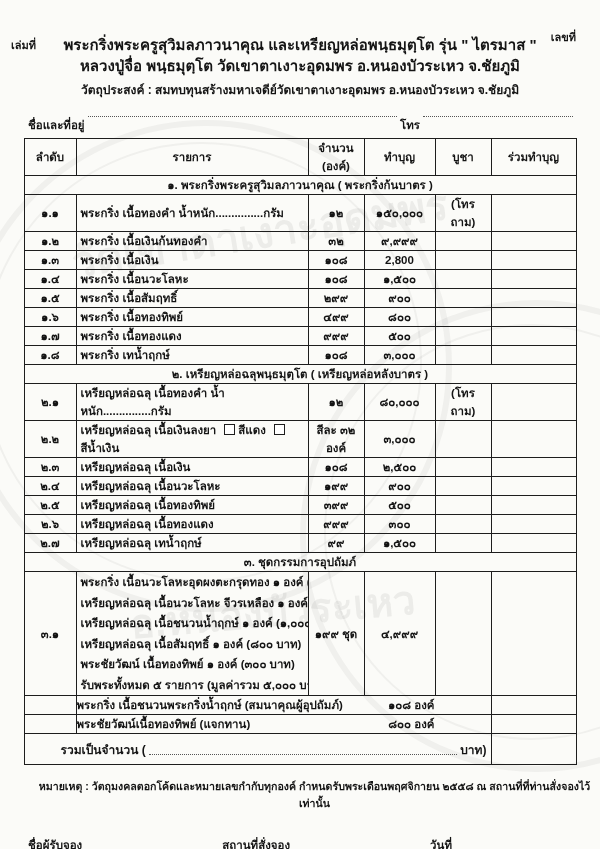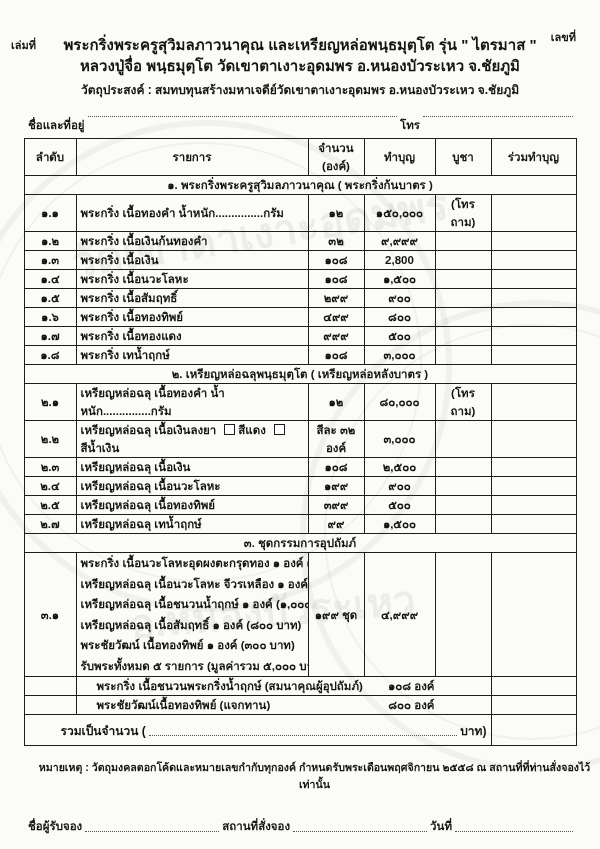--- a/index.html
+++ b/index.html
@@ -30,21 +30,21 @@
         position:relative;z-index:1;font-size:11.5px;font-weight:bold;background:transparent;}
   th,td{border:1.4px solid #1d1d1d;padding:0 4px;overflow:hidden;}
   th{height:21px;font-size:11.5px;font-weight:bold;}
   td{height:18px;}
   td.sec{text-align:center;height:17px;font-size:11.5px;margin-left:44px;}
   td.c{text-align:center;}
   td.item{text-align:left;}
   .il{line-height:20.5px;white-space:nowrap;}
   .cb{display:inline-block;width:9px;height:9px;border:1.3px solid #1d1d1d;
       vertical-align:-1px;margin:0 3px 0 8px;background:#fff;}
-  td.spitem{padding-left:20px;}
+  td.spitem{padding-left:0;}
   .spflex{display:flex;justify-content:space-between;align-items:center;}
   .spqty{padding-right:52px;}
   td.totcell{height:30px;}
   .totflex{display:flex;align-items:flex-end;padding-left:32px;font-size:12px;}
   .totflex .dots{margin-bottom:4px;}
   
   .note{position:relative;z-index:1;text-align:center;font-size:10.6px;font-weight:bold;margin-top:13px;padding-left:29px;}
   .sign{position:relative;z-index:1;display:flex;align-items:flex-end;
         margin:26px 24px 0 28px;font-size:11.5px;font-weight:bold;height:16px;}
   .contact{position:relative;z-index:1;text-align:center;font-size:13px;font-weight:bold;margin-top:11px;}
@@ -202,20 +202,28 @@
         </tr>
         <tr>
           <td class="c">๒.๕</td>
           <td class="item">เหรียญหล่อฉลุ เนื้อทองทิพย์</td>
           <td class="c">๓๙๙</td>
           <td class="c">๕๐๐</td>
           <td class="c"></td>
           <td class="c"></td>
         </tr>
         <tr>
+          <td class="c">๒.๖</td>
+          <td class="item">เหรียญหล่อฉลุ เนื้อทองแดง</td>
+          <td class="c">๙๙๙</td>
+          <td class="c">๓๐๐</td>
+          <td class="c"></td>
+          <td class="c"></td>
+        </tr>
+        <tr>
           <td class="c">๒.๗</td>
           <td class="item">เหรียญหล่อฉลุ เทน้ำฤกษ์</td>
           <td class="c">๙๙</td>
           <td class="c">๑,๕๐๐</td>
           <td class="c"></td>
           <td class="c"></td>
         </tr>
         <tr>
           <td colspan="6" class="sec">๓. ชุดกรรมการอุปถัมภ์</td>
         </tr>

